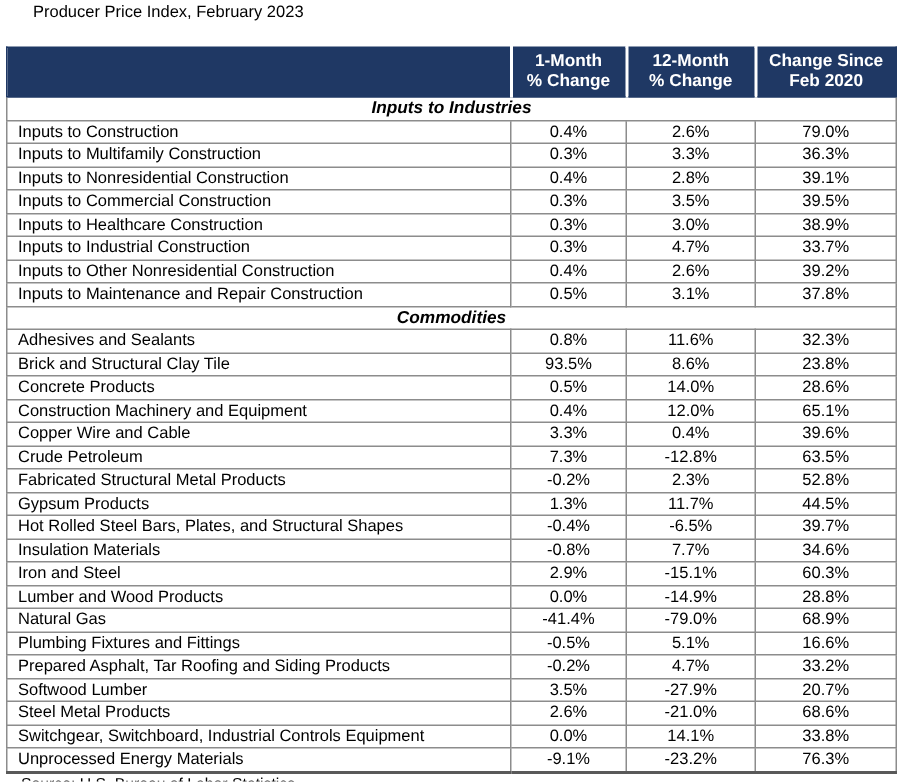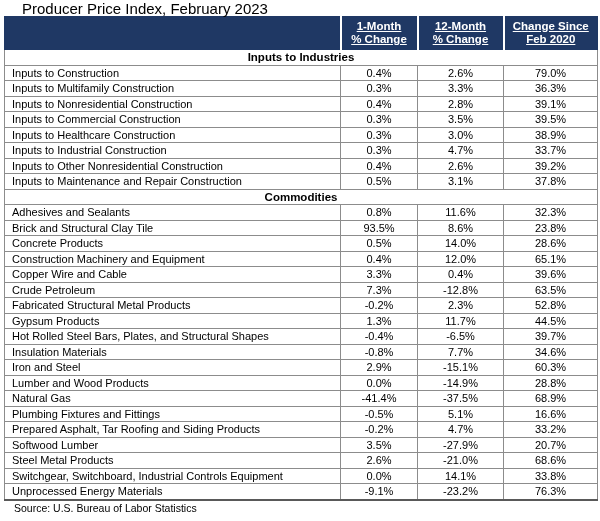--- a/index.html
+++ b/index.html
@@ -4,23 +4,23 @@
 <style>
   html, body {
     margin: 0; padding: 0;
     width: 600px; height: 521px;
     background: #ffffff;
     font-family: "Liberation Sans", sans-serif;
     color: #000000;
     overflow: hidden;
   }
   .title {
-    font-size: 15px;
+    font-size: 11px;
     line-height: 13px;
-    padding: 2px 0 1px 22px;
+    padding: 2px 0 16px 22px;
     white-space: nowrap;
   }
   table.ppi {
     border-collapse: collapse;
     table-layout: fixed;
     width: 593px;
     margin-left: 4px;
     border: 1px solid #7f7f7f;
   }
   col.c-label  { width: 336px; }
@@ -32,39 +32,39 @@
     background: #1f3864;
     color: #ffffff;
     font-weight: bold;
     font-size: 11.5px;
     line-height: 13.5px;
     text-align: center;
     vertical-align: middle;
     padding: 2px 0;
     border: 1px solid #1f3864;
     height: 28px;
-    text-decoration: underline;
   }
   thead th + th { border-left: 2px solid #ffffff; }
 
   tbody td {
     border: 1px solid #8c8c8c;
     font-size: 11px;
     line-height: 12.5px;
     padding: 1px 3px 1px 7px;
     height: 12.5px;
     white-space: nowrap;
     overflow: hidden;
   }
   tbody td.num {
     text-align: center;
     padding: 1px 2px;
   }
   tbody tr.section-row td {
     font-weight: bold;
+    font-style: italic;
     font-size: 11.5px;
     text-align: center;
     padding: 1px 2px;
   }
   tbody tr:last-child td { border-bottom: 2px solid #595959; }
 
   .source {
     font-size: 10.5px;
     line-height: 11px;
     padding: 2px 17px 0 14px;
@@ -223,21 +223,21 @@
       </tr>
       <tr>
         <td>Lumber and Wood Products</td>
         <td class="num">0.0%</td>
         <td class="num">-14.9%</td>
         <td class="num">28.8%</td>
       </tr>
       <tr>
         <td>Natural Gas</td>
         <td class="num">-41.4%</td>
-        <td class="num">-37.5%</td>
+        <td class="num">-79.0%</td>
         <td class="num">68.9%</td>
       </tr>
       <tr>
         <td>Plumbing Fixtures and Fittings</td>
         <td class="num">-0.5%</td>
         <td class="num">5.1%</td>
         <td class="num">16.6%</td>
       </tr>
       <tr>
         <td>Prepared Asphalt, Tar Roofing and Siding Products</td>

